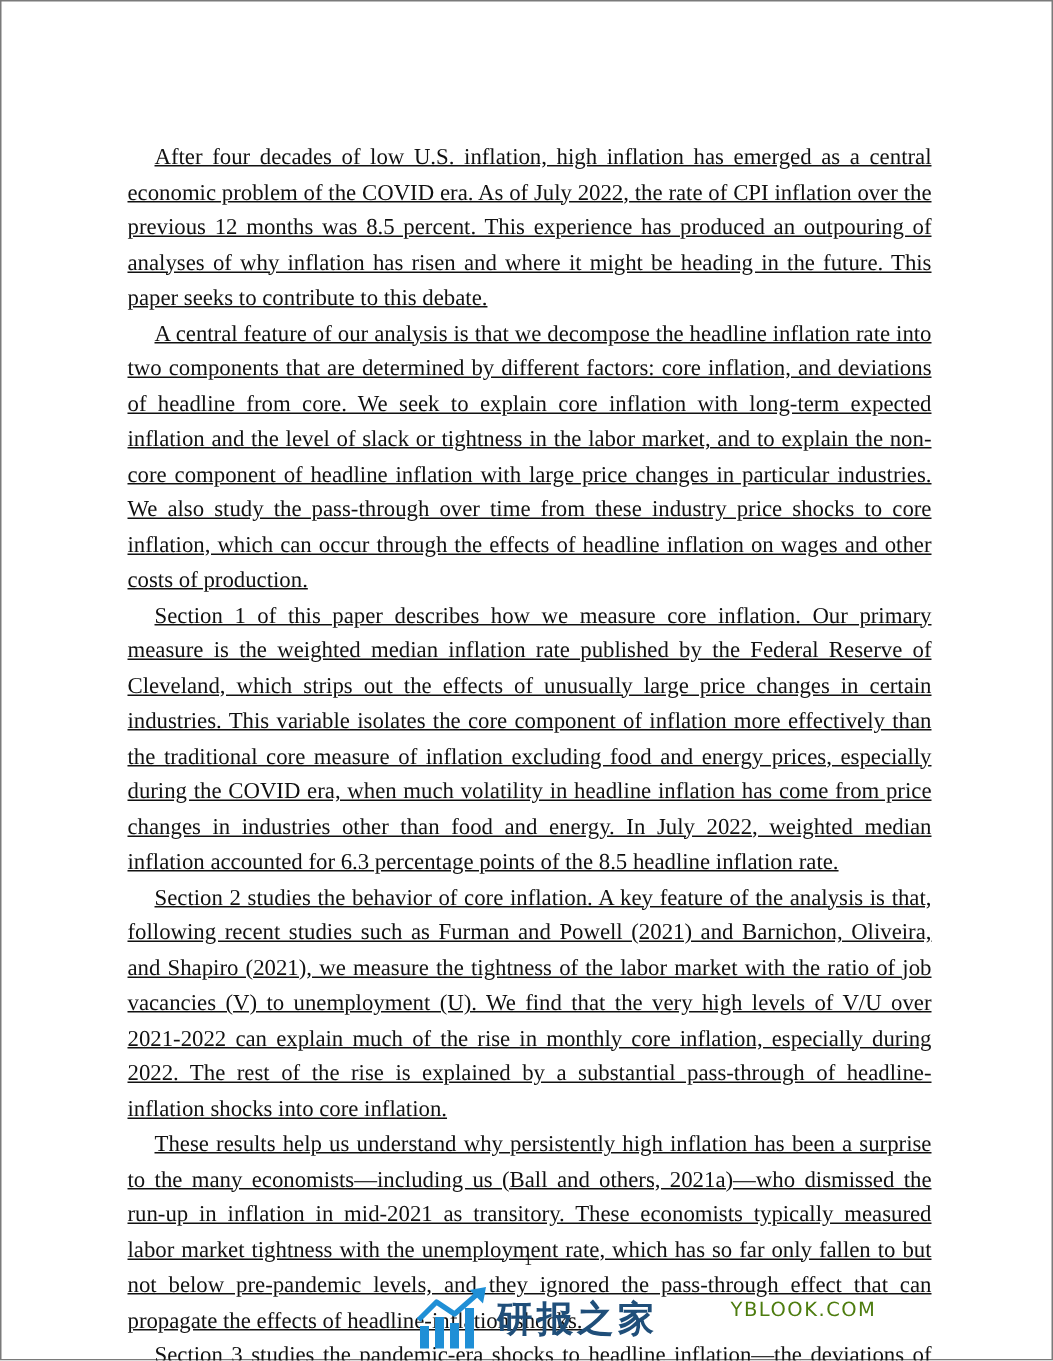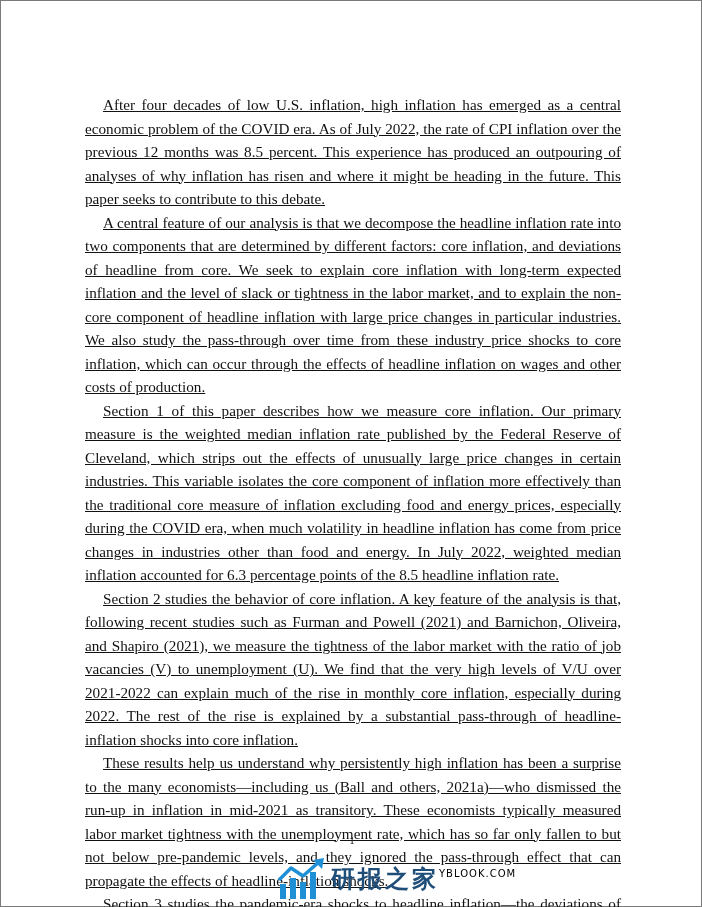--- a/index.html
+++ b/index.html
@@ -17,21 +17,21 @@
   .page-number {
     position: absolute; left: 0; width: 702px; top: 833px; text-align: center;
     font-family: "Liberation Serif", serif; font-size: 11px; color: #222;
   }
   .watermark {
     position: absolute; left: 276px; top: 855px; height: 46px; display: flex; align-items: center;
   }
   .wm-logo { width: 50px; height: 42px; }
   .wm-text { margin-left: 4px; display: flex; flex-direction: row; }
   .wm-cn { font-family: "DejaVu Sans", sans-serif; font-size: 24px; line-height: 26px; color: #1f4e79; letter-spacing: 3px; font-weight: bold; }
-  .wm-en { font-family: "DejaVu Sans", sans-serif; font-size: 10px; line-height: 16px; color: #000000; letter-spacing: 1px; }
+  .wm-en { font-family: "DejaVu Sans", sans-serif; font-size: 13px; line-height: 16px; color: #4d7c0f; letter-spacing: 1px; margin-left: 48px; }
 </style>
 </head>
 <body>
 
 <div class="page">
   <div class="content">
     <p>After four decades of low U.S. inflation, high inflation has emerged as a central economic problem of the COVID era. As of July 2022, the rate of CPI inflation over the previous 12 months was 8.5 percent. This experience has produced an outpouring of analyses of why inflation has risen and where it might be heading in the future. This paper seeks to contribute to this debate.</p>
     <p>A central feature of our analysis is that we decompose the headline inflation rate into two components that are determined by different factors: core inflation, and deviations of headline from core. We seek to explain core inflation with long-term expected inflation and the level of slack or tightness in the labor market, and to explain the non-core component of headline inflation with large price changes in particular industries. We also study the pass-through over time from these industry price shocks to core inflation, which can occur through the effects of headline inflation on wages and other costs of production.</p>
     <p>Section 1 of this paper describes how we measure core inflation. Our primary measure is the weighted median inflation rate published by the Federal Reserve of Cleveland, which strips out the effects of unusually large price changes in certain industries. This variable isolates the core component of inflation more effectively than the traditional core measure of inflation excluding food and energy prices, especially during the COVID era, when much volatility in headline inflation has come from price changes in industries other than food and energy. In July 2022, weighted median inflation accounted for 6.3 percentage points of the 8.5 headline inflation rate.</p>
     <p>Section 2 studies the behavior of core inflation. A key feature of the analysis is that, following recent studies such as Furman and Powell (2021) and Barnichon, Oliveira, and Shapiro (2021), we measure the tightness of the labor market with the ratio of job vacancies (V) to unemployment (U). We find that the very high levels of V/U over 2021-2022 can explain much of the rise in monthly core inflation, especially during 2022. The rest of the rise is explained by a substantial pass-through of headline-inflation shocks into core inflation.</p>

